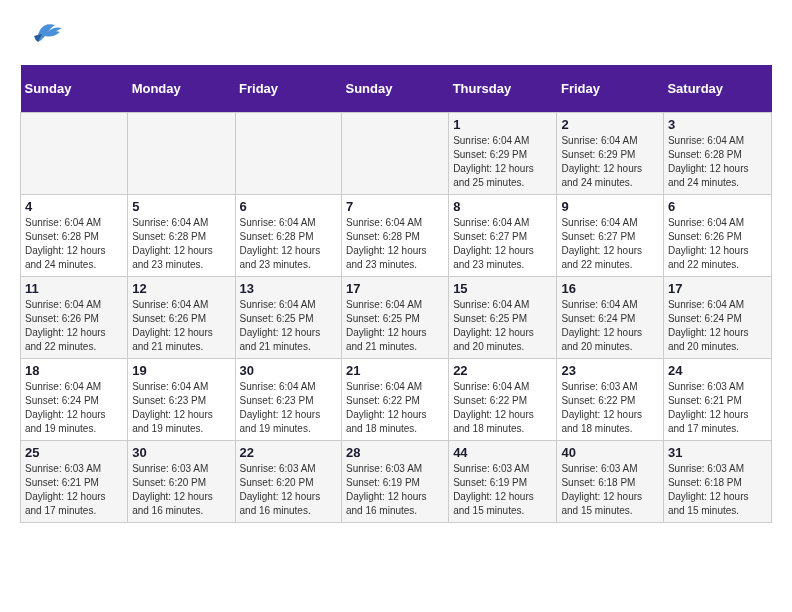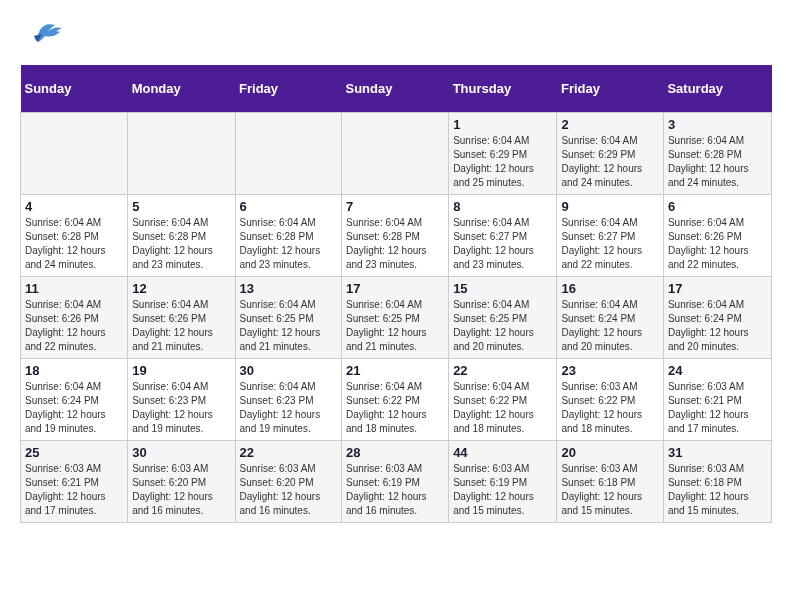--- a/index.html
+++ b/index.html
@@ -299,21 +299,21 @@
 Sunset: 6:19 PM
 Daylight: 12 hours and 16 minutes.</div>
         </td>
         <td>
           <span class="day-num">44</span>
           <div class="day-info" style="white-space: pre-line;">Sunrise: 6:03 AM
 Sunset: 6:19 PM
 Daylight: 12 hours and 15 minutes.</div>
         </td>
         <td>
-          <span class="day-num">20</span>
+          <span class="day-num">40</span>
           <div class="day-info" style="white-space: pre-line;">Sunrise: 6:03 AM
 Sunset: 6:18 PM
 Daylight: 12 hours and 15 minutes.</div>
         </td>
         <td>
           <span class="day-num">31</span>
           <div class="day-info" style="white-space: pre-line;">Sunrise: 6:03 AM
 Sunset: 6:18 PM
 Daylight: 12 hours and 15 minutes.</div>
         </td>

